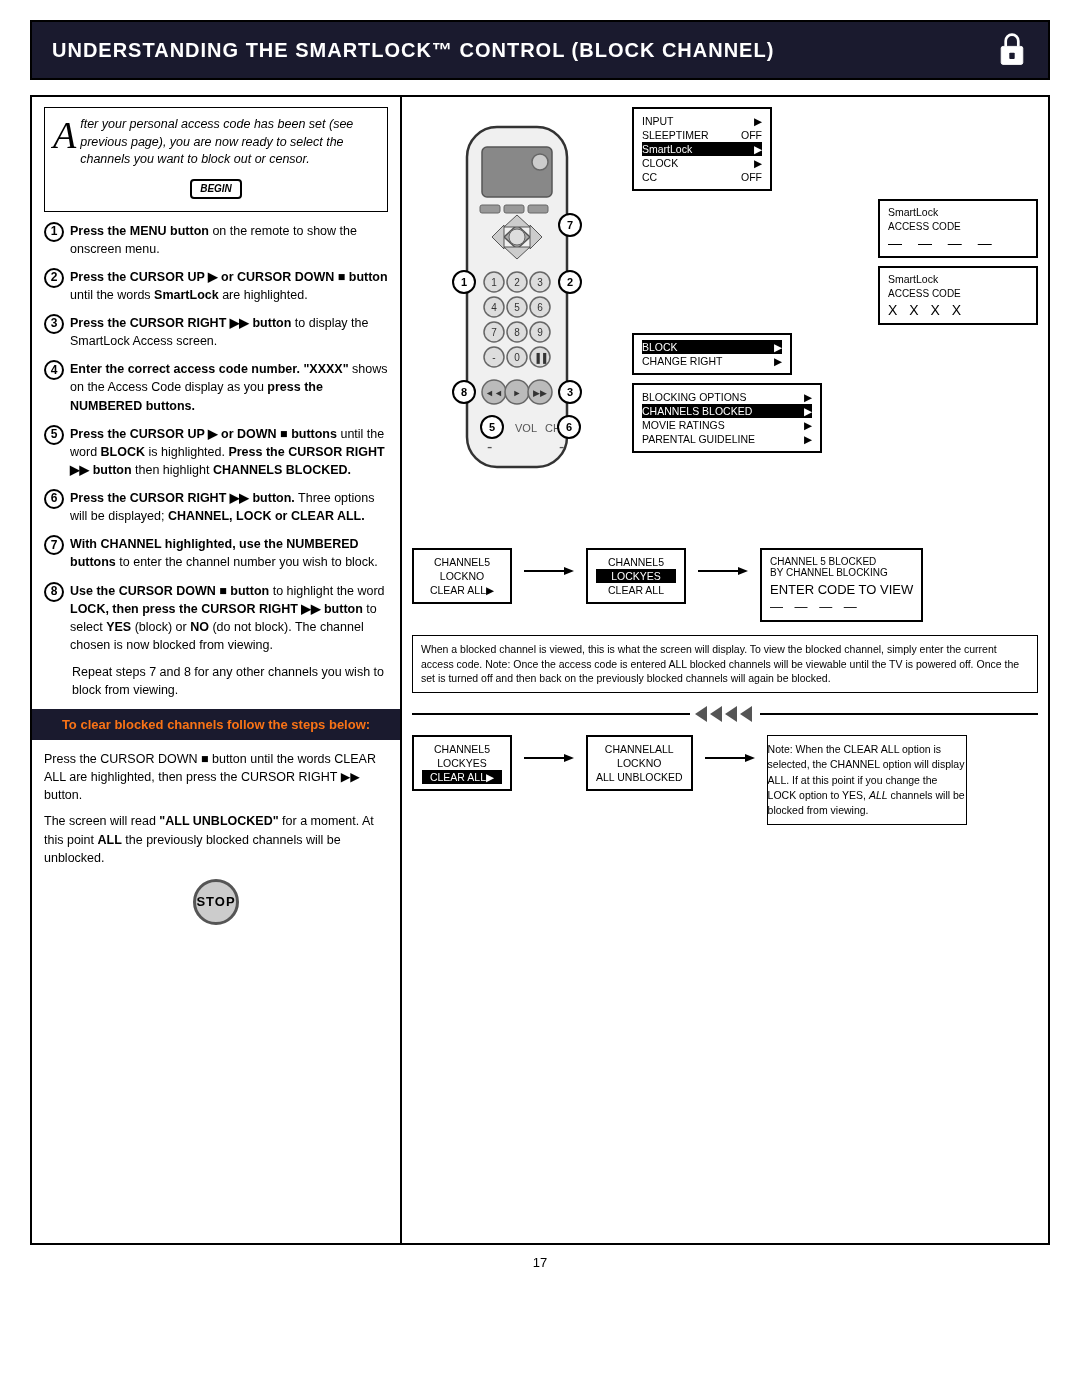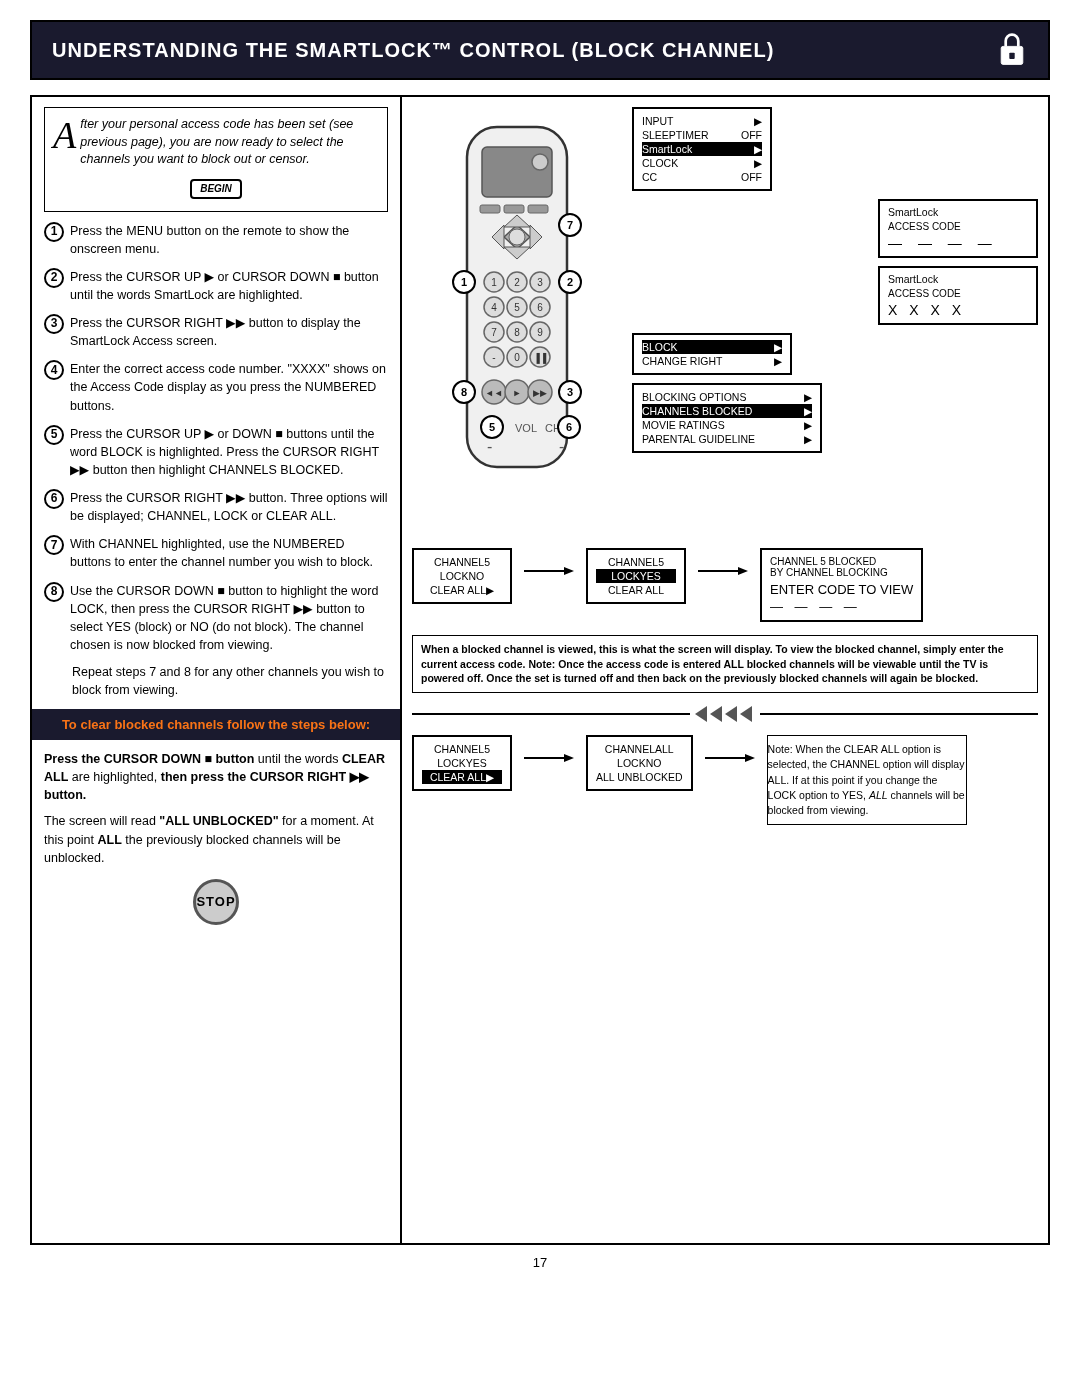--- a/index.html
+++ b/index.html
@@ -82,21 +82,21 @@
       margin-bottom: 10px;
       align-items: flex-start;
       gap: 6px;
       font-size: 12.5px;
       line-height: 1.45;
     }
     .step-text {
       flex: 1;
     }
     .step-text b {
-      font-weight: normal;
+      font-weight: bold;
     }
 
     .repeat-text {
       font-size: 12.5px;
       line-height: 1.4;
       margin-bottom: 10px;
       margin-left: 28px;
     }
 
     .clear-section {
@@ -108,21 +108,21 @@
       font-size: 13px;
       margin: 5px -12px;
     }
 
     .clear-steps {
       margin-top: 10px;
       font-size: 12.5px;
       line-height: 1.45;
     }
     .clear-steps b {
-      font-weight: bold;
+      font-weight: normal;
     }
 
     .screen-read {
       font-size: 12.5px;
       line-height: 1.45;
       margin-top: 8px;
     }
     .screen-read b {
       font-weight: bold;
     }
@@ -198,21 +198,20 @@
       color: #fff;
     }
 
     
     .info-box {
       border: 1px solid #000;
       padding: 6px 8px;
       font-size: 10.5px;
       line-height: 1.4;
       background: #fff;
-      font-weight: bold;
     }
 
     .note-box {
       border: 1px solid #000;
       padding: 6px 0;
       font-size: 10.5px;
       line-height: 1.45;
       background: #fff;
       max-width: 200px;
     }

